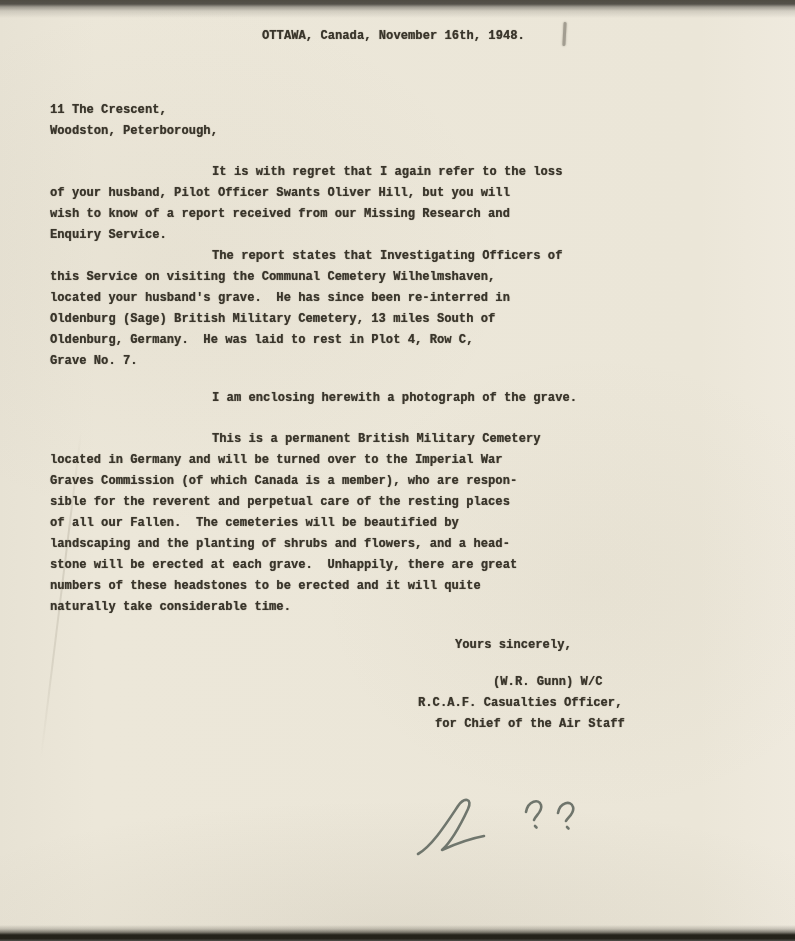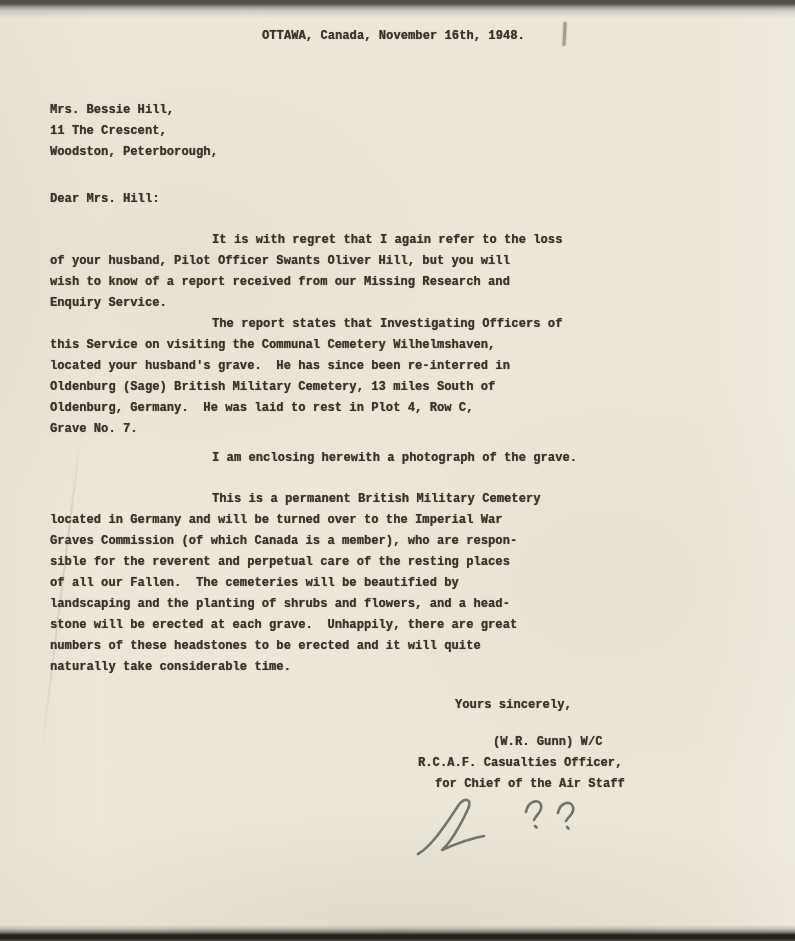--- a/index.html
+++ b/index.html
@@ -36,21 +36,21 @@
     color:#39352b;
     text-shadow:0 0 1px rgba(62,56,43,0.65), 0.4px 0.4px 0 rgba(62,56,43,0.35);
     letter-spacing:0.1px;
   }
   .date{margin-left:212px;}
   .address{margin-top:53px;}
   .salutation{margin-top:26px;}
   .para{white-space:pre-wrap;text-indent:162px;}
   .p1{margin-top:20px;}
   .p2{}
-  .p3{margin-top:8px;}
+  .p3{margin-top:16px;}
   .p4{margin-top:20px;}
   .p5{margin-top:12px;}
   .closing{margin-top:17px;margin-left:405px;}
   .sig-name{margin-top:16px;margin-left:443px;}
   .sig-t1{margin-left:368px;}
   .sig-t2{margin-left:385px;}
   .signature-svg{position:absolute;left:408px;top:792px;pointer-events:none;}
   .ink-smudge{
     position:absolute;left:563px;top:22px;width:3px;height:24px;pointer-events:none;
     background:rgba(45,40,28,0.38);transform:rotate(3deg);border-radius:2px;
@@ -60,26 +60,24 @@
 </head>
 <body>
 
 <div class="scan">
 
   <div class="content">
 
     <div class="date">OTTAWA, Canada, November 16th, 1948.</div>
 
     <div class="address">
-      <div>Mrs. Bessie Hill,</div>
       <div>11 The Crescent,</div>
       <div>Woodston, Peterborough,</div>
     </div>
 
-    <div class="salutation">Dear Mrs. Hill:</div>
 
     <div class="para p1">It is with regret that I again refer to the loss
 of your husband, Pilot Officer Swants Oliver Hill, but you will
 wish to know of a report received from our Missing Research and
 Enquiry Service.</div>
     <div class="para p2">The report states that Investigating Officers of
 this Service on visiting the Communal Cemetery Wilhelmshaven,
 located your husband's grave.  He has since been re-interred in
 Oldenburg (Sage) British Military Cemetery, 13 miles South of
 Oldenburg, Germany.  He was laid to rest in Plot 4, Row C,

